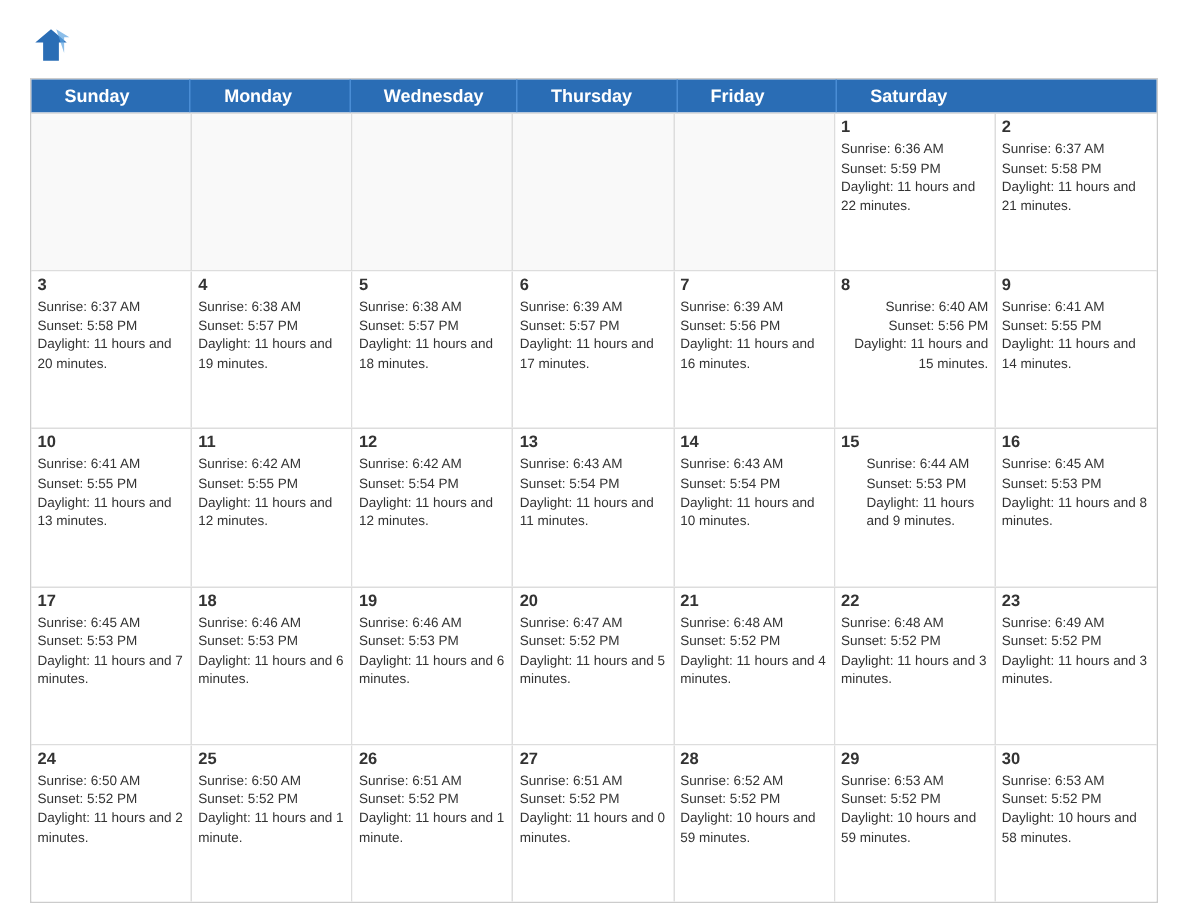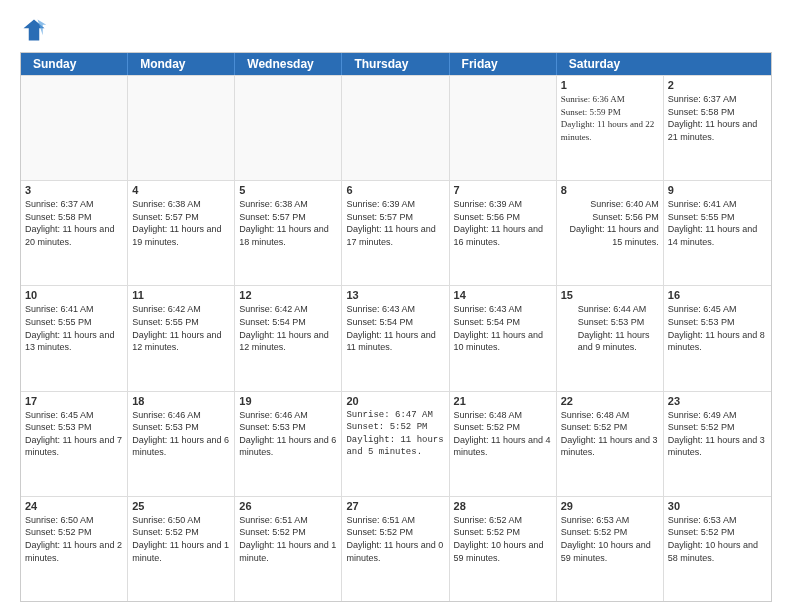--- a/index.html
+++ b/index.html
@@ -61,21 +61,21 @@
     .cal-header {
       display: grid;
       grid-template-columns: repeat(7, 1fr);
       background: #2a6db5;
     }
     .cal-header-cell {
       color: #fff;
       font-size: 12px;
       font-weight: bold;
       text-align: left;
-      padding: 4px 12px;
+      padding: 4px 22px;
       border-right: 1px solid #4a8dd5;
     }
     .cal-header-cell:last-child { border-right: none; }
     .cal-body {
       flex: 1;
       display: flex;
       flex-direction: column;
     }
     .cal-row {
       display: grid;
@@ -138,21 +138,21 @@
       </div>
     <div class="cal-body">
     <div class="cal-row">
           <div class="cal-cell empty"></div>
           <div class="cal-cell empty"></div>
           <div class="cal-cell empty"></div>
           <div class="cal-cell empty"></div>
           <div class="cal-cell empty"></div>
           <div class="cal-cell">
             <span class="day-num">1</span>
-            <div class="info" style="white-space: pre-line; font-family: Liberation Serif, serif;">Sunrise: 6:36 AM
+            <div class="info" style="white-space: pre-line;">Sunrise: 6:36 AM
 Sunset: 5:59 PM
 Daylight: 11 hours and 22 minutes.</div>
           </div>
           <div class="cal-cell">
             <span class="day-num">2</span>
             <div class="info" style="white-space: pre-line;">Sunrise: 6:37 AM
 Sunset: 5:58 PM
 Daylight: 11 hours and 21 minutes.</div>
           </div>
         </div>
@@ -258,21 +258,21 @@
 Daylight: 11 hours and 6 minutes.</div>
           </div>
           <div class="cal-cell">
             <span class="day-num">19</span>
             <div class="info" style="white-space: pre-line;">Sunrise: 6:46 AM
 Sunset: 5:53 PM
 Daylight: 11 hours and 6 minutes.</div>
           </div>
           <div class="cal-cell">
             <span class="day-num">20</span>
-            <div class="info" style="white-space: pre-line; font-family: Liberation Mono, monospace;">Sunrise: 6:47 AM
+            <div class="info" style="white-space: pre-line;">Sunrise: 6:47 AM
 Sunset: 5:52 PM
 Daylight: 11 hours and 5 minutes.</div>
           </div>
           <div class="cal-cell">
             <span class="day-num">21</span>
             <div class="info" style="white-space: pre-line;">Sunrise: 6:48 AM
 Sunset: 5:52 PM
 Daylight: 11 hours and 4 minutes.</div>
           </div>
           <div class="cal-cell">

